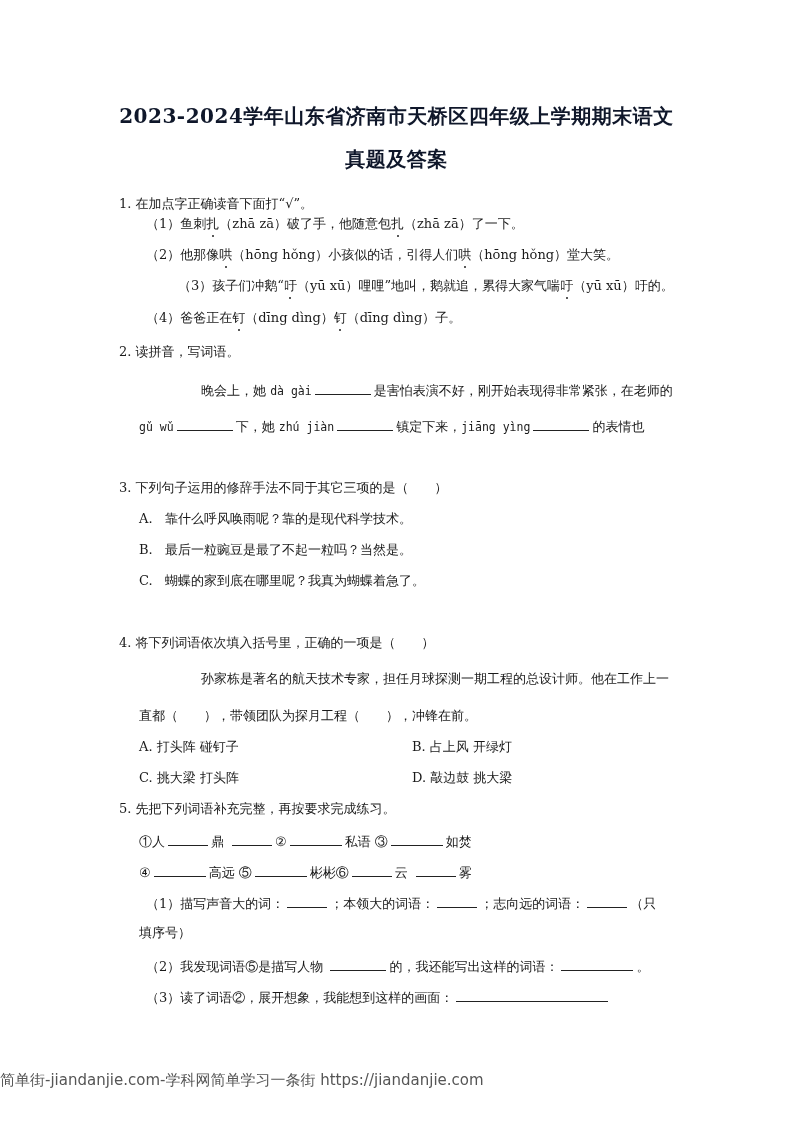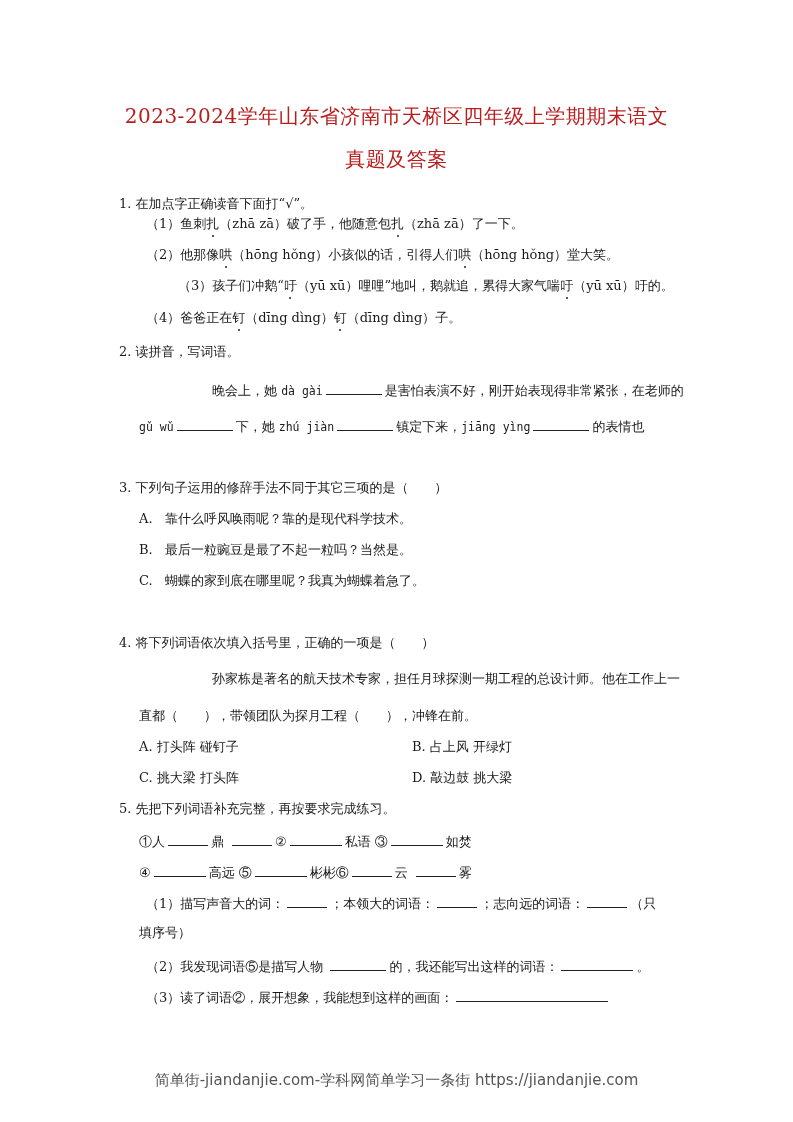--- a/index.html
+++ b/index.html
@@ -1,32 +1,32 @@
 <!DOCTYPE html>
 <html><head>
 <meta charset="utf-8">
 <style>
   html, body { margin: 0; padding: 0; background: #ffffff; }
   body { width: 793px; height: 1122px; position: relative; overflow: hidden;
          font-family: "DejaVu Serif", "Liberation Serif", serif; color: #1a1a1a; }
   .page { position: absolute; left: 0; top: 0; width: 793px; height: 1122px; }
   .title { position: absolute; left: 0; width: 793px; text-align: center;
-           font-weight: normal; font-size: 20px; letter-spacing: 0.5px; color: #b91c1c; }
+           font-weight: bold; font-size: 20px; letter-spacing: 0.5px; color: #0f172a; }
   .line { position: absolute; font-size: 13px; white-space: nowrap; line-height: 18px; }
   .q { left: 119px; }
   .s { left: 146px; }
-  .p { left: 172px; padding-left: 40px; }
+  .p { left: 161px; padding-left: 40px; }
   .c { left: 139px; }
   .dot { position: relative; display: inline-block; }
   .dot::after { content: ""; position: absolute; left: 50%; bottom: -4px; width: 2px; height: 2px;
                 margin-left: -1px; background: #222; border-radius: 50%; }
   .blank { display: inline-block; border-bottom: 1px solid #222; height: 14px; vertical-align: baseline; margin: 0 3px; }
   .py { font-family: "DejaVu Sans Mono", "Liberation Mono", monospace; font-size: 11.5px; }
   .opt-b { position: absolute; left: 412px; }
-  .footer { position: absolute; left: 0; width: 793px; top: 1071px; text-align: center;
+  .footer { position: absolute; left: 0; width: 793px; top: 1071px; text-align: left;
             font-family: "DejaVu Sans", "Liberation Sans", sans-serif; font-size: 15px; color: #555; }
 </style>
 </head>
 <body>
 
 <div class="page">
 
   <div class="title" style="top:103px;">2023-2024学年山东省济南市天桥区四年级上学期期末语文</div>
   <div class="title" style="top:146px;">真题及答案</div>
 

